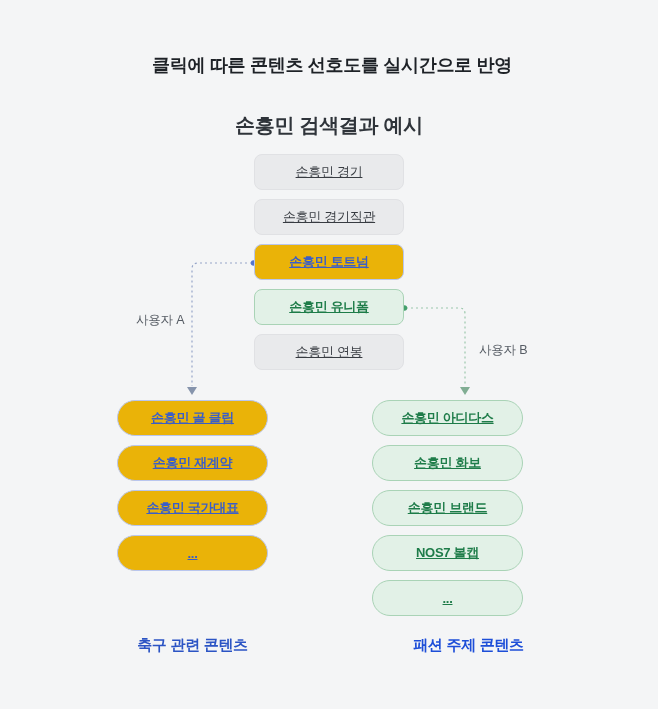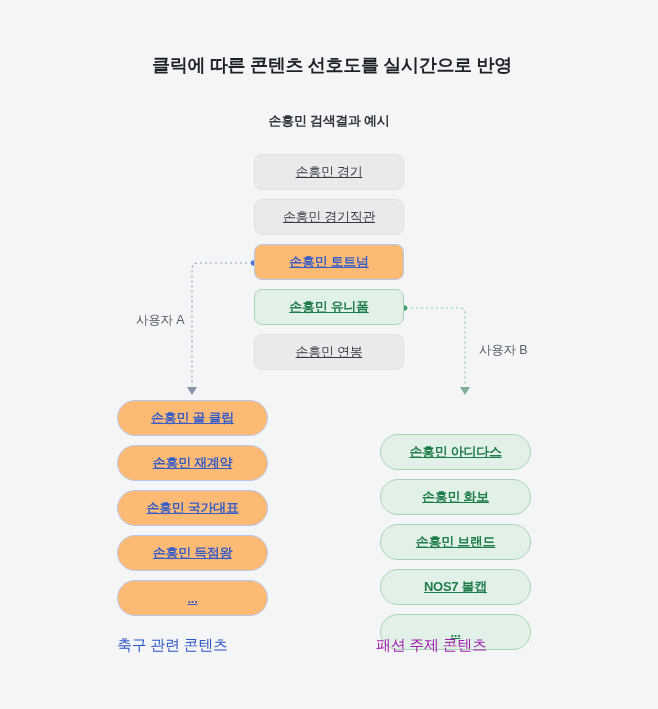--- a/index.html
+++ b/index.html
@@ -8,50 +8,50 @@
     position:relative; width:658px; height:709px;
     background:#f4f5f6; overflow:hidden;
   }
   .title {
     position:absolute; top:50px; left:0; width:100%;
     margin:3px; text-align:center;
     font-size:18px; font-weight:700; color:#1e2227; letter-spacing:-0.3px;
   }
   .subtitle {
     position:absolute; top:112px; left:0; width:100%;
-    text-align:center; font-size:13px; font-weight:700; color:#2f343a;
+    text-align:center; font-size:20px; font-weight:700; color:#2f343a;
     letter-spacing:-0.3px;
   }
   .connectors { position:absolute; top:0; left:0; pointer-events:none; }
   .user-label {
     position:absolute; font-size:12.5px; font-weight:400; color:#565c64;
     letter-spacing:-0.2px; white-space:nowrap;
   }
   .user-a { left:136px; top:296px;margin-top:16px; }
   .user-b { left:479px; top:342px; }
   .col { position:absolute; display:flex; flex-direction:column; gap:9px; }
   .col-mid   { left:254px; top:154px; width:150px; }
   .col-left  { left:117px; top:400px; width:151px; }
-  .col-right { left:380px; top:400px; width:151px;margin-top:34px; }
+  .col-right { left:372px; top:400px; width:151px; }
   .chip {
     height:36px; box-sizing:border-box;
     display:flex; align-items:center; justify-content:center;
     font-size:13px; letter-spacing:-0.3px; white-space:nowrap;text-decoration:underline;
   }
   .col-mid .chip { border-radius:8px; }
   .col-left .chip, .col-right .chip { border-radius:18px; }
   .chip-gray  { background:#e9eaec; border:1px solid #e0e1e4; color:#383c42; font-weight:500; }
-  .chip-blue  { background:#fdba74; border:1px solid #b9c6ee; color:#3a5ec8; font-weight:700; }
+  .chip-blue  { background:#eab308; border:1px solid #b9c6ee; color:#3a5ec8; font-weight:700; }
   .chip-green { background:#e2f1e7; border:1px solid #a9d3b6; color:#1e7c49; font-weight:700; }
   .caption {
-    position:absolute; top:636px; width:151px; text-align:left;
-    font-size:15px; font-weight:400; letter-spacing:-0.3px;
+    position:absolute; top:636px; width:151px; text-align:center;
+    font-size:15px; font-weight:700; letter-spacing:-0.3px;
   }
   .caption-left  { left:117px; color:#2b54c4; }
-  .caption-right { left:376px; color:#a21caf; }
+  .caption-right { left:393px; color:#1d4ed8; }
 </style>
 </head>
 <body>
 
 <div class="canvas">
 
   <h1 class="title">클릭에 따른 콘텐츠 선호도를 실시간으로 반영</h1>
   <div class="subtitle">손흥민 검색결과 예시</div>
 
   <svg class="connectors" width="658" height="709" viewBox="0 0 658 709">
@@ -73,21 +73,20 @@
     <div class="chip chip-gray">손흥민 경기직관</div>
     <div class="chip chip-blue">손흥민 토트넘</div>
     <div class="chip chip-green">손흥민 유니폼</div>
     <div class="chip chip-gray">손흥민 연봉</div>
   </div>
 
   <div class="col col-left">
     <div class="chip chip-blue">손흥민 골 클립</div>
     <div class="chip chip-blue">손흥민 재계약</div>
     <div class="chip chip-blue">손흥민 국가대표</div>
-    <div class="chip chip-blue">손흥민 득점왕</div>
     <div class="chip chip-blue">...</div>
   </div>
   <div class="caption caption-left">축구 관련 콘텐츠</div>
 
   <div class="col col-right">
     <div class="chip chip-green">손흥민 아디다스</div>
     <div class="chip chip-green">손흥민 화보</div>
     <div class="chip chip-green">손흥민 브랜드</div>
     <div class="chip chip-green">NOS7 볼캡</div>
     <div class="chip chip-green">...</div>

